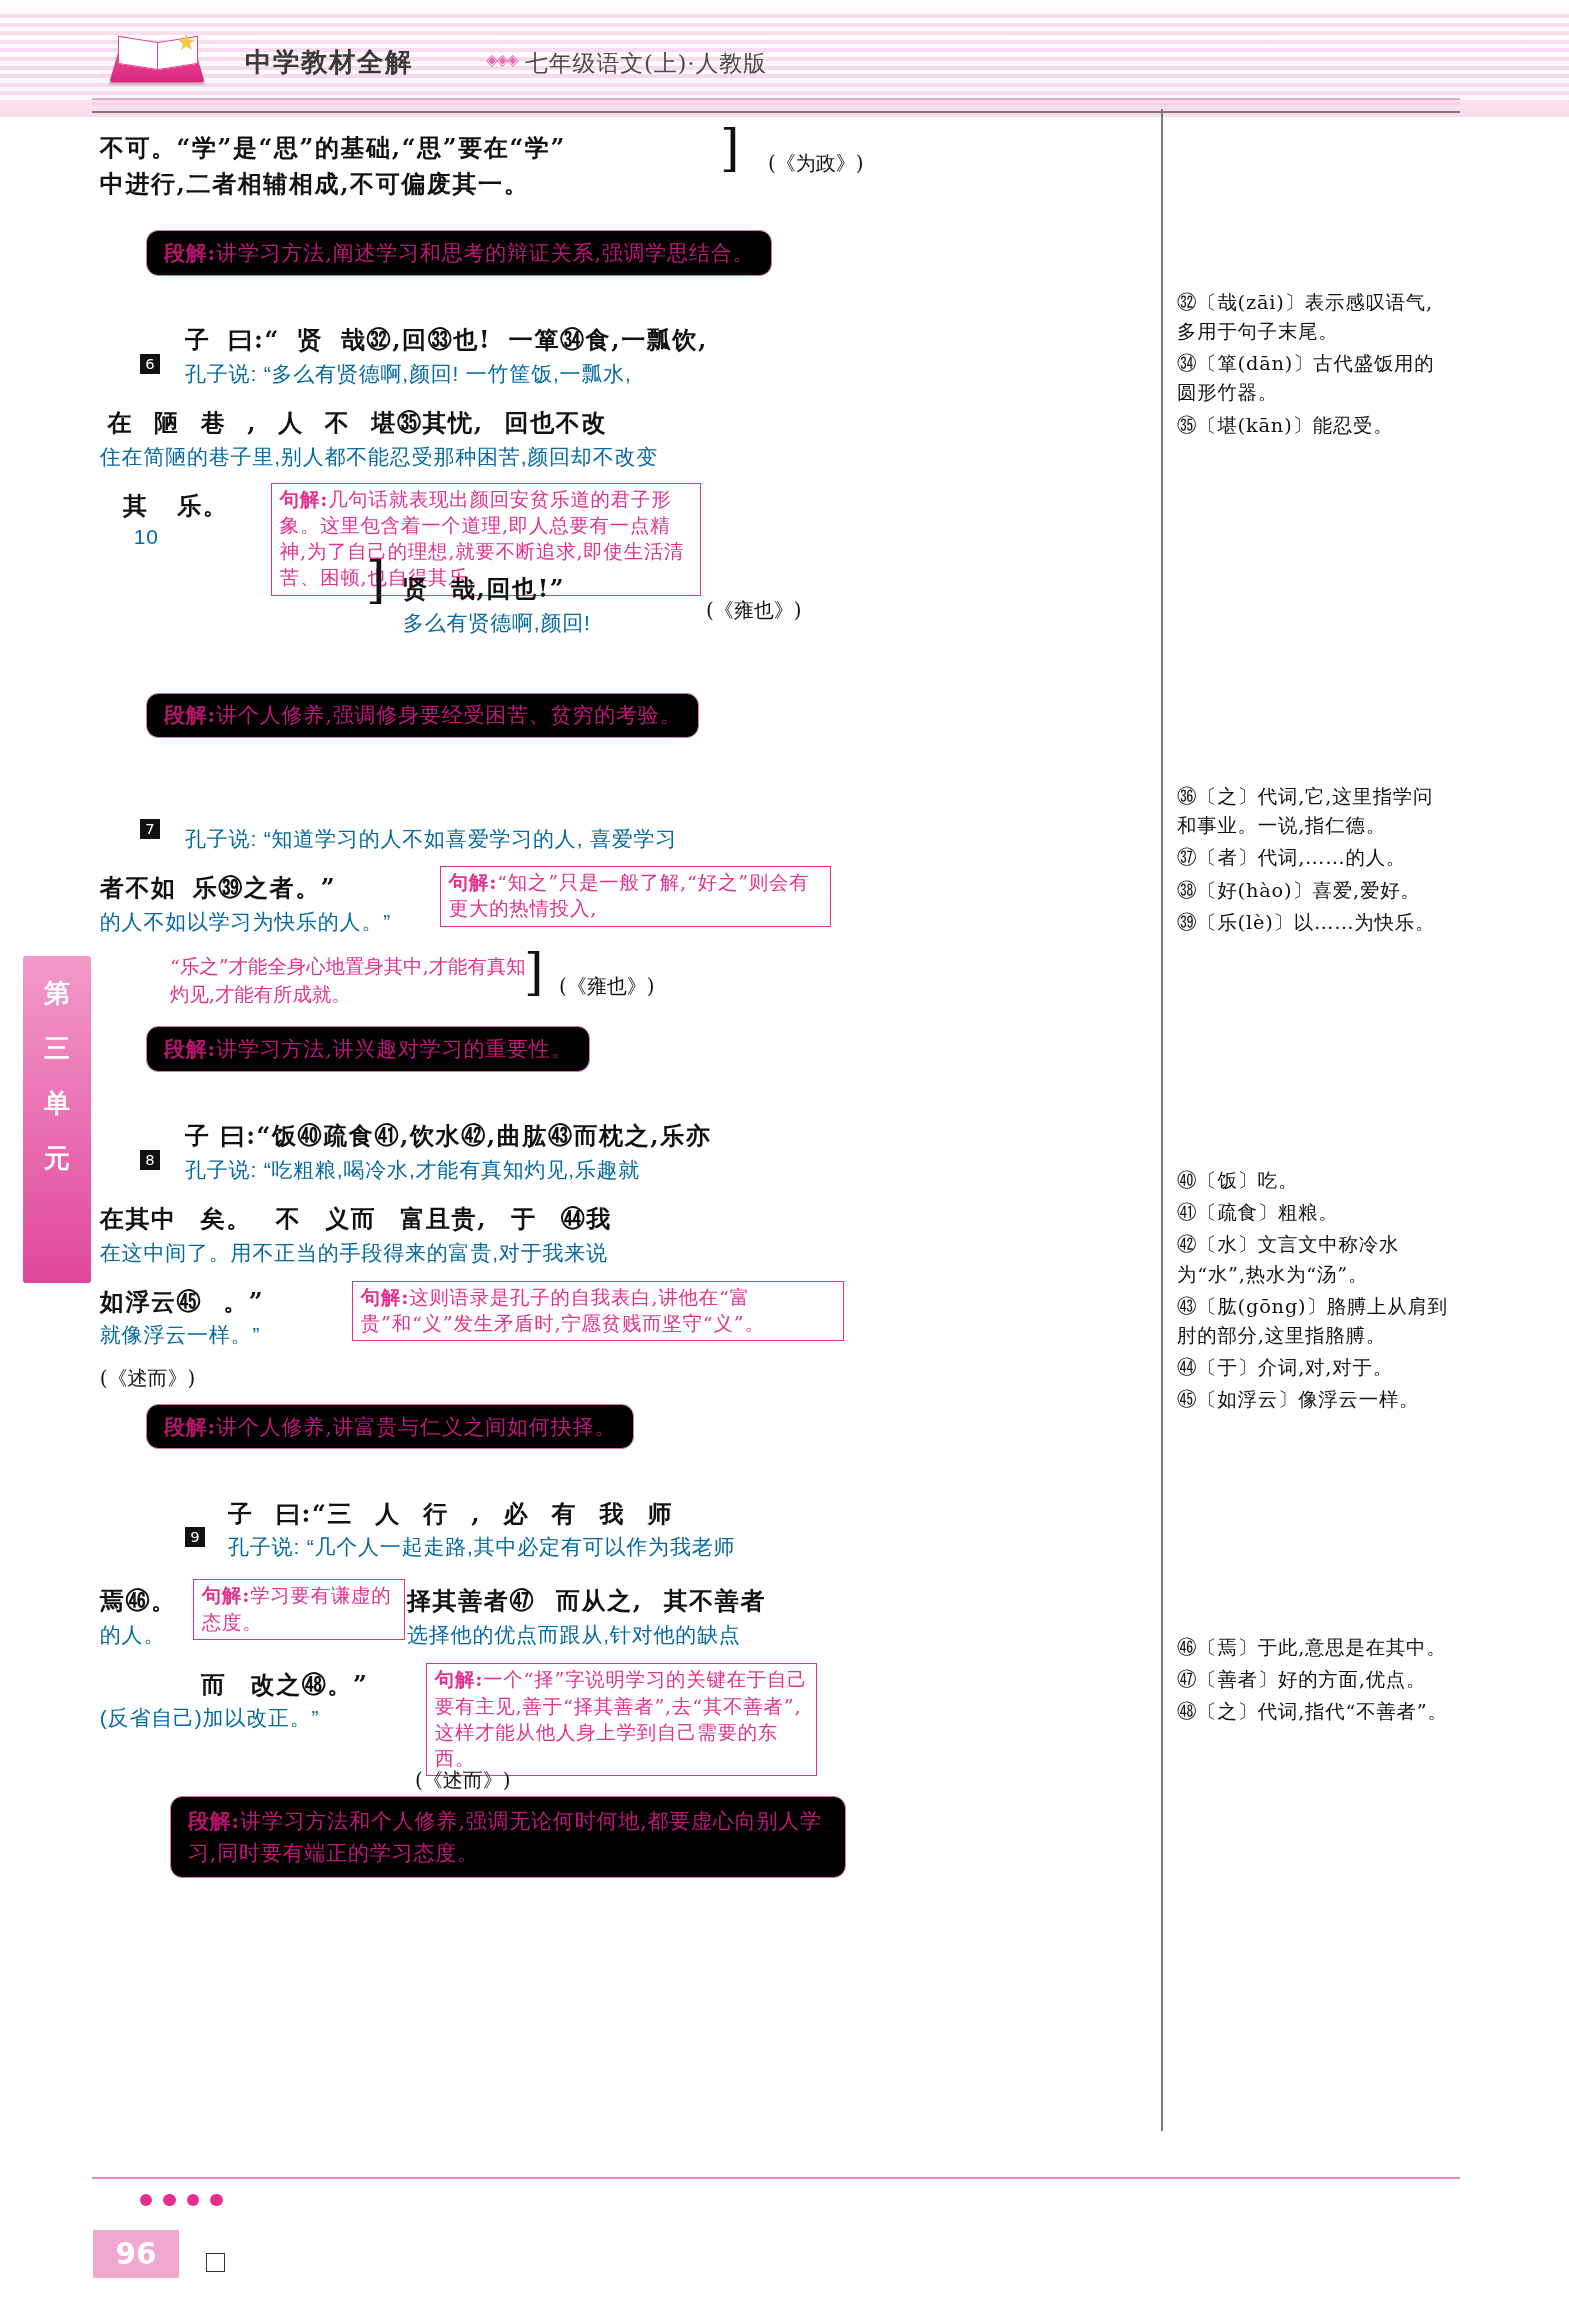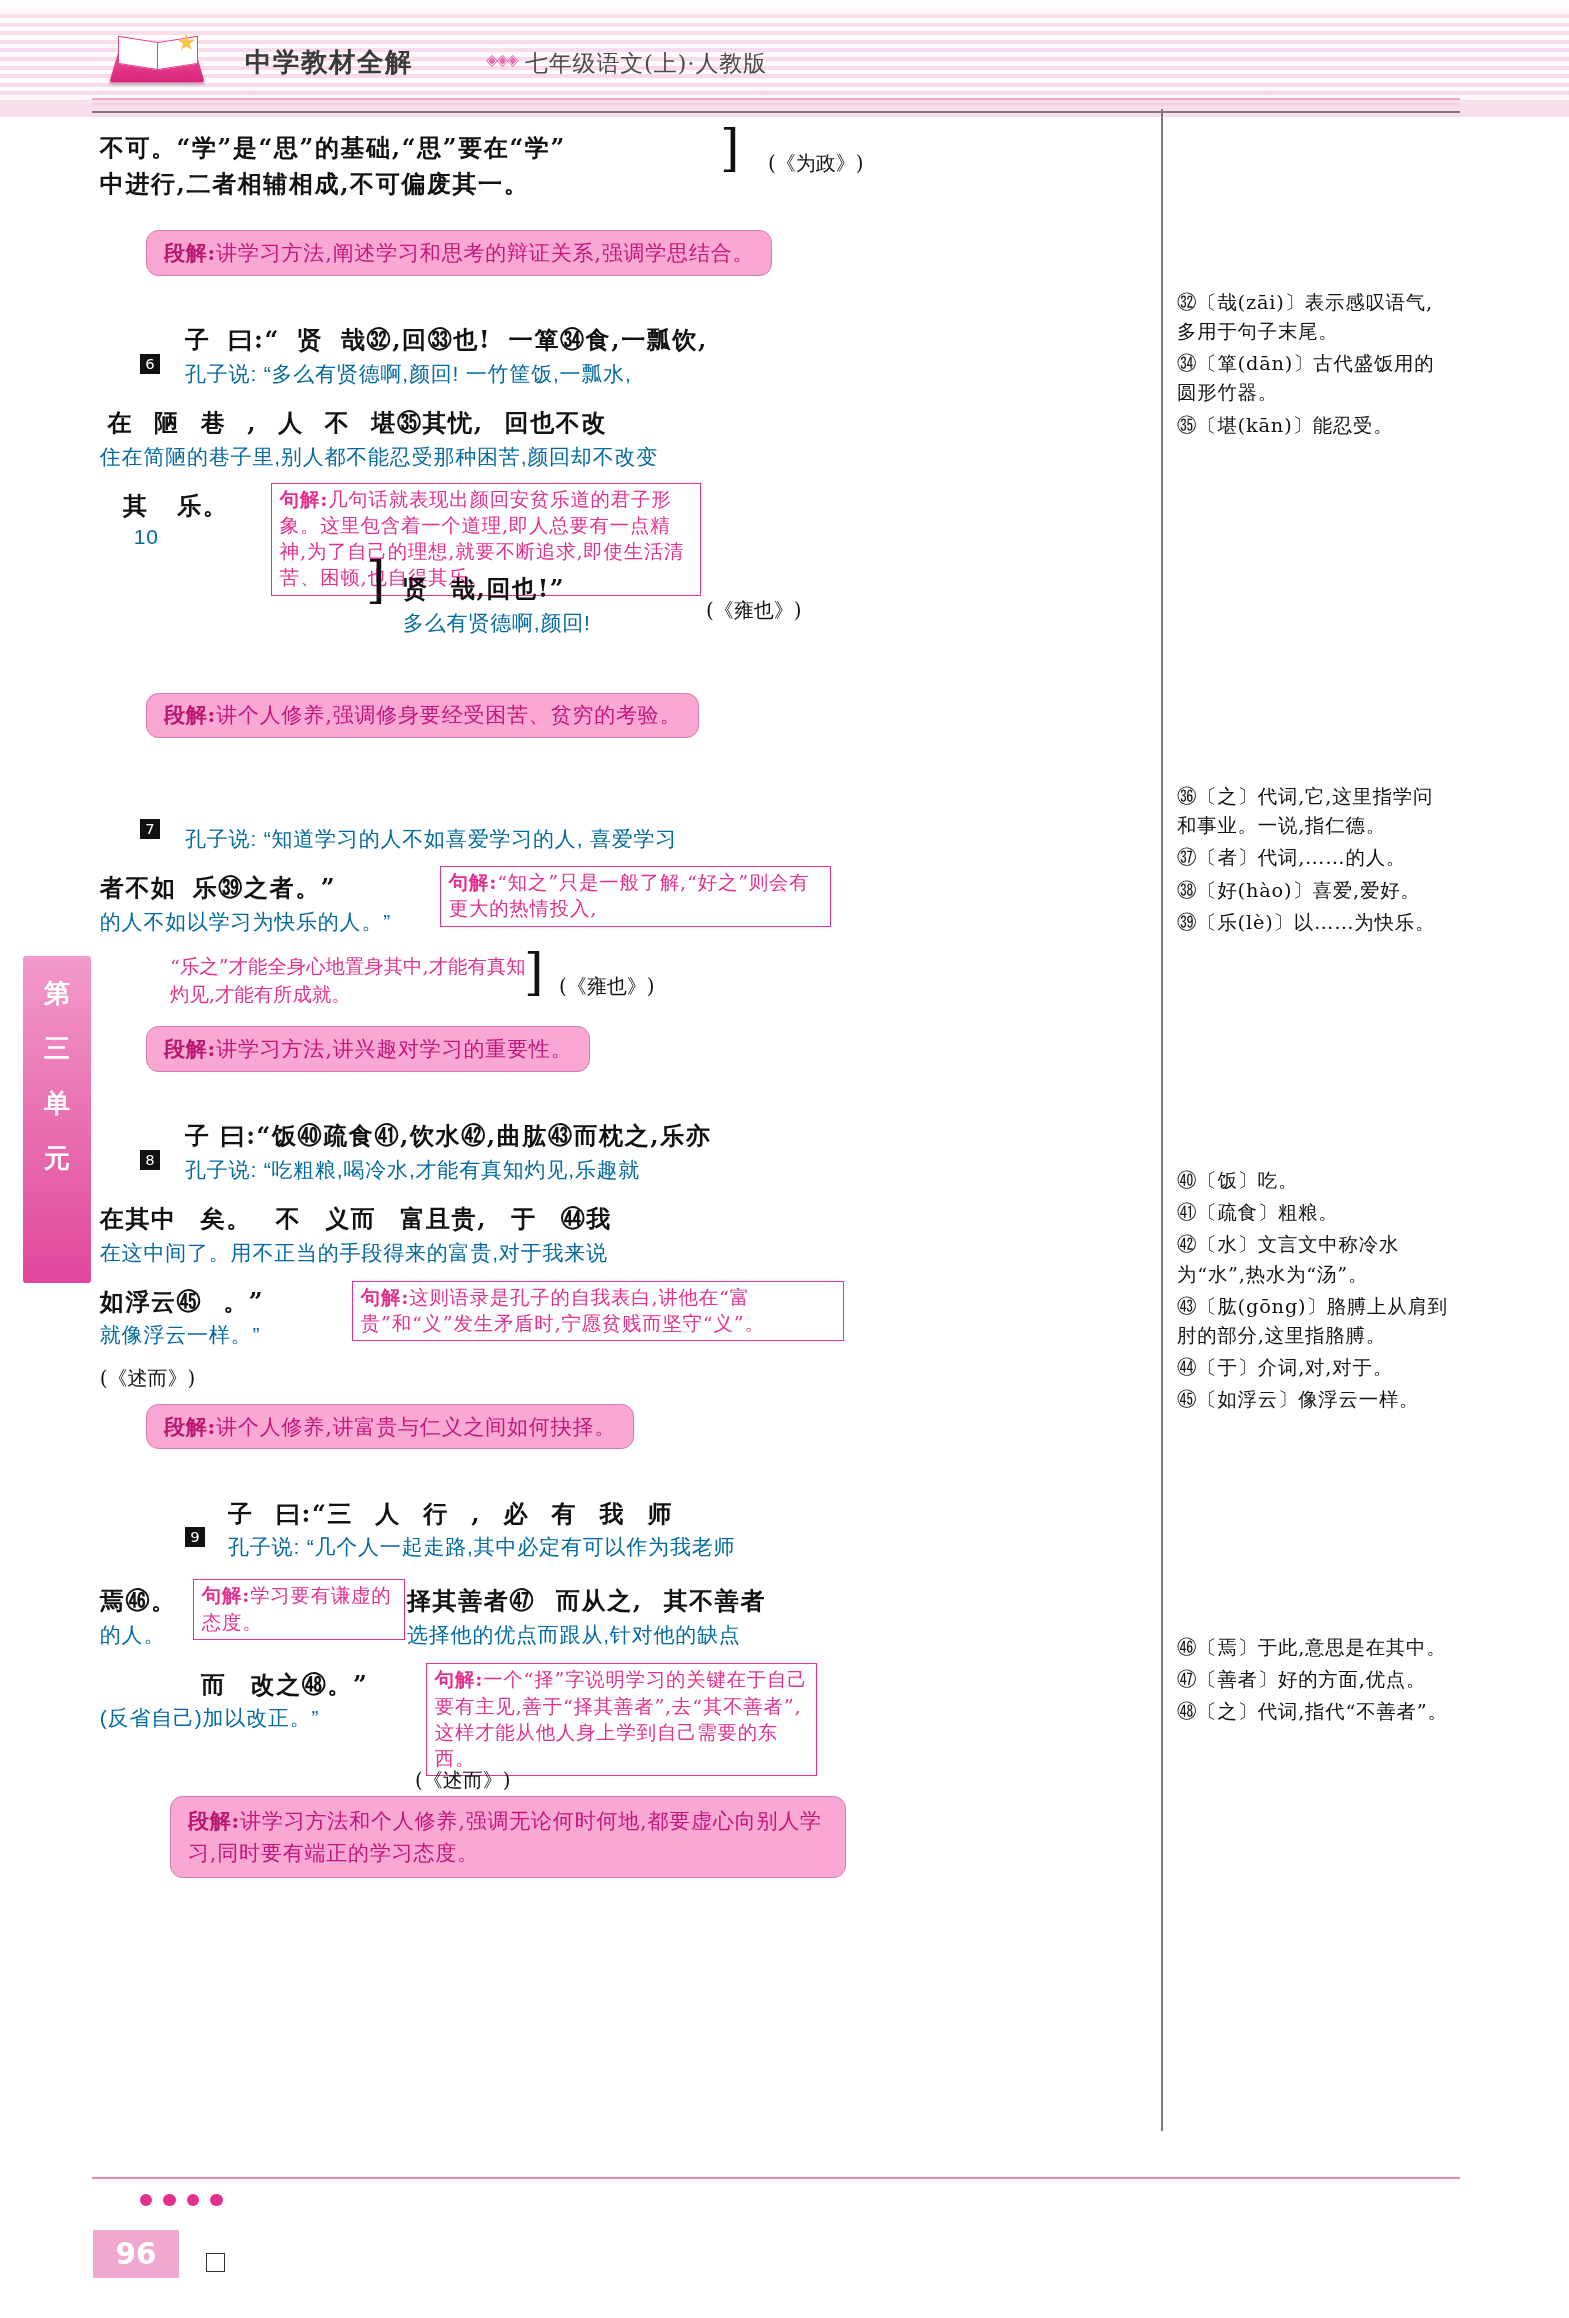--- a/index.html
+++ b/index.html
@@ -51,21 +51,21 @@
 
   .col-main{position:absolute;left:0;top:0;width:1065px;}
   .col-side{position:absolute;left:1085px;top:0;width:280px;}
   .orig{font-size:24px;color:#111;letter-spacing:1.6px;font-weight:bold;
         font-family:"DejaVu Serif","Liberation Serif",serif;}
   .trans{font-size:21px;color:#0369a1;letter-spacing:0.8px;
         font-family:Liberation Sans, sans-serif;}
   .src{font-size:20px;color:#111;font-family:"DejaVu Serif","Liberation Serif",serif;}
 
   
-  .duanjie{background:#f9a8d4;border:0.8px solid #d77ab3;border-radius:12.4px;
+  .duanjie{background:#000000;border:0.8px solid #d77ab3;border-radius:12.4px;
         padding:7.8px 17px;font-size:21px;color:#c2167c;letter-spacing:0.8px;
         font-family:"DejaVu Serif","Liberation Serif",serif;display:inline-block;}
   .duanjie b{color:#b8156f;}
 
   
   .jujie{border:1.6px solid #e3308f;color:#e3308f;font-size:19.4px;line-height:1.35;
         padding:3.1px 7.8px;font-family:"DejaVu Serif","Liberation Serif",serif;letter-spacing:0.8px;}
   .jujie b{font-weight:bold;}
   .magenta{color:#e3308f;font-family:"DejaVu Serif","Liberation Serif",serif;}
 

